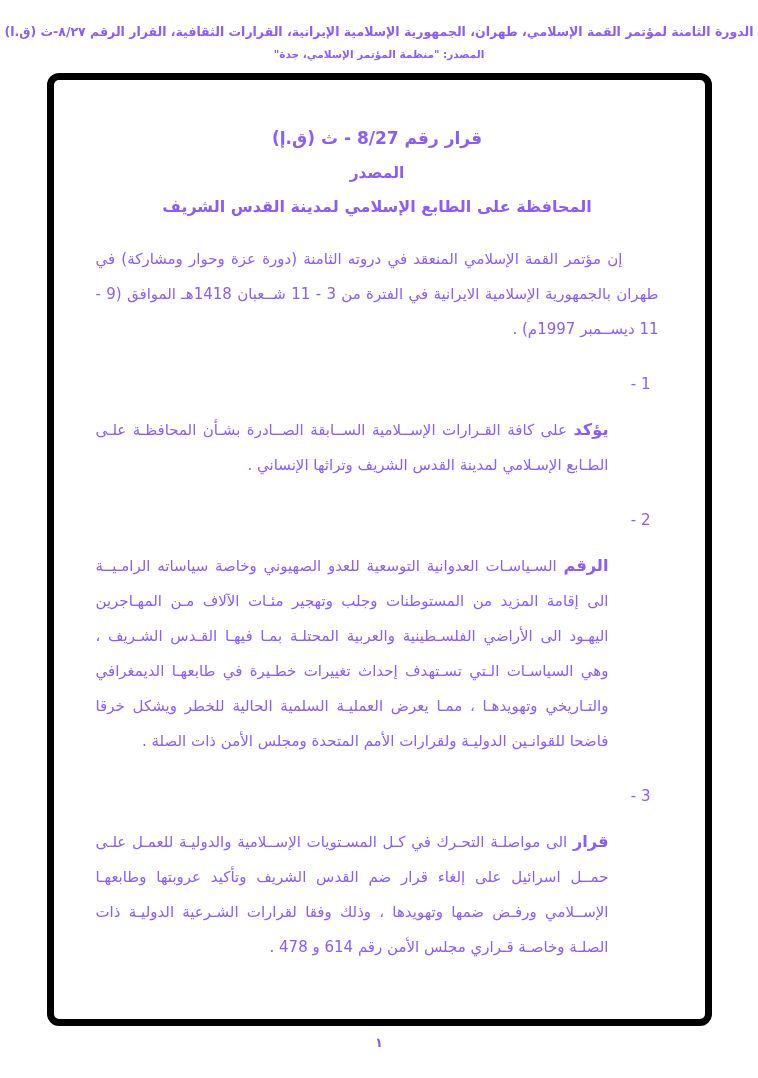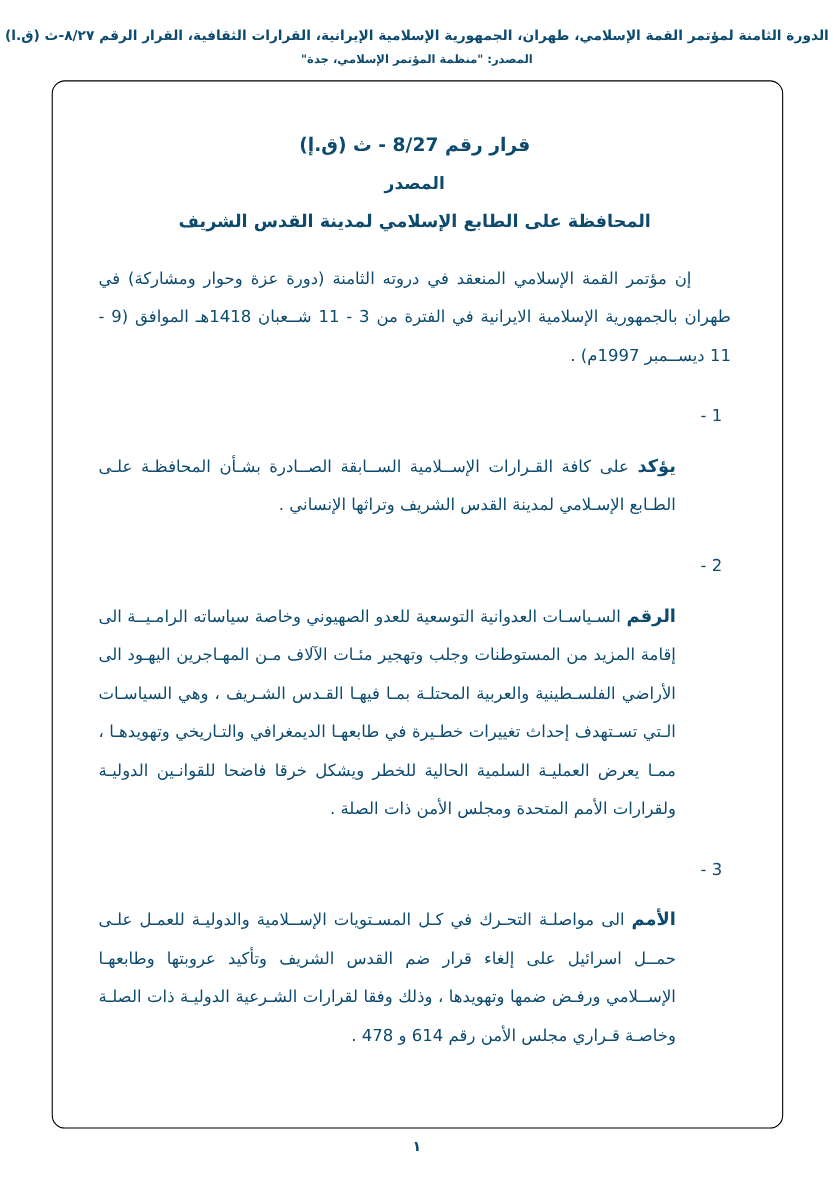--- a/index.html
+++ b/index.html
@@ -1,30 +1,30 @@
 <!DOCTYPE html>
 <html lang="ar"><head>
 <meta charset="utf-8">
 <style>
   html, body { margin: 0; padding: 0; background: #ffffff; }
   .page {
     width: 758px; height: 1078px; position: relative;
-    background: #ffffff; color: #0c4a6e;
+    background: #ffffff; color: #8b5cf6;
     font-family: "DejaVu Sans", sans-serif;
     overflow: hidden;
   }
   .page-header { direction: rtl; text-align: center; padding-top: 24px; }
   .header-line1 { font-size: 12.5px; font-weight: bold; letter-spacing: 0; }
   .header-line2 { font-size: 10.5px; font-weight: bold; margin-top: 9px; }
 
   .doc-frame {
     direction: rtl;
     width: 665px; height: 953px; box-sizing: border-box;
     margin: 13px auto 0;
-    border: 1px solid #000000; border-radius: 12px;
+    border: 7px solid #000000; border-radius: 12px;
     padding: 48px 46px 0 42px;
     overflow: hidden;
     background: #ffffff;
   }
 
   .title-block { text-align: center; font-weight: bold; }
   .title-number    { font-size: 17px; }
   .title-regarding { font-size: 15.5px; margin-top: 16px; }
   .title-subject   { font-size: 16px;  margin-top: 15px; }
 
@@ -75,21 +75,21 @@
       <span class="item-number">2 -</span>
       <span class="item-text doc-text">
         <span class="lead">الرقم</span>
         <span>السـياسـات العدوانية التوسعية للعدو الصهيوني وخاصة سياساته الرامـيــة الى إقامة المزيد من المستوطنات وجلب وتهجير مئـات الآلاف مـن المهـاجرين اليهـود الى الأراضي الفلسـطينية والعربية المحتلـة بمـا فيهـا القـدس الشـريف ، وهي السياسـات الـتي تسـتهدف إحداث تغييرات خطـيرة في طابعهـا الديمغرافي والتـاريخي وتهويدهـا ، ممـا يعرض العمليـة السلمية الحالية للخطر ويشكل خرقا فاضحا للقوانـين الدوليـة ولقرارات الأمم المتحدة ومجلس الأمن ذات الصلة .</span>
       </span>
     </div>
 
     <div class="item">
       <span class="item-number">3 -</span>
       <span class="item-text doc-text">
-        <span class="lead">الأمم</span>
+        <span class="lead">قرار</span>
         <span>الى مواصلـة التحـرك في كـل المسـتويات الإســلامية والدوليـة للعمـل علـى حمــل اسرائيل على إلغاء قرار ضم القدس الشريف وتأكيد عروبتها وطابعهـا الإســلامي ورفـض ضمها وتهويدها ، وذلك وفقا لقرارات الشـرعية الدوليـة ذات الصلـة وخاصـة قـراري مجلس الأمن رقم 614 و 478 .</span>
       </span>
     </div>
 
   </div>
 
   <div class="page-number">١</div>
 
 </div>
 

